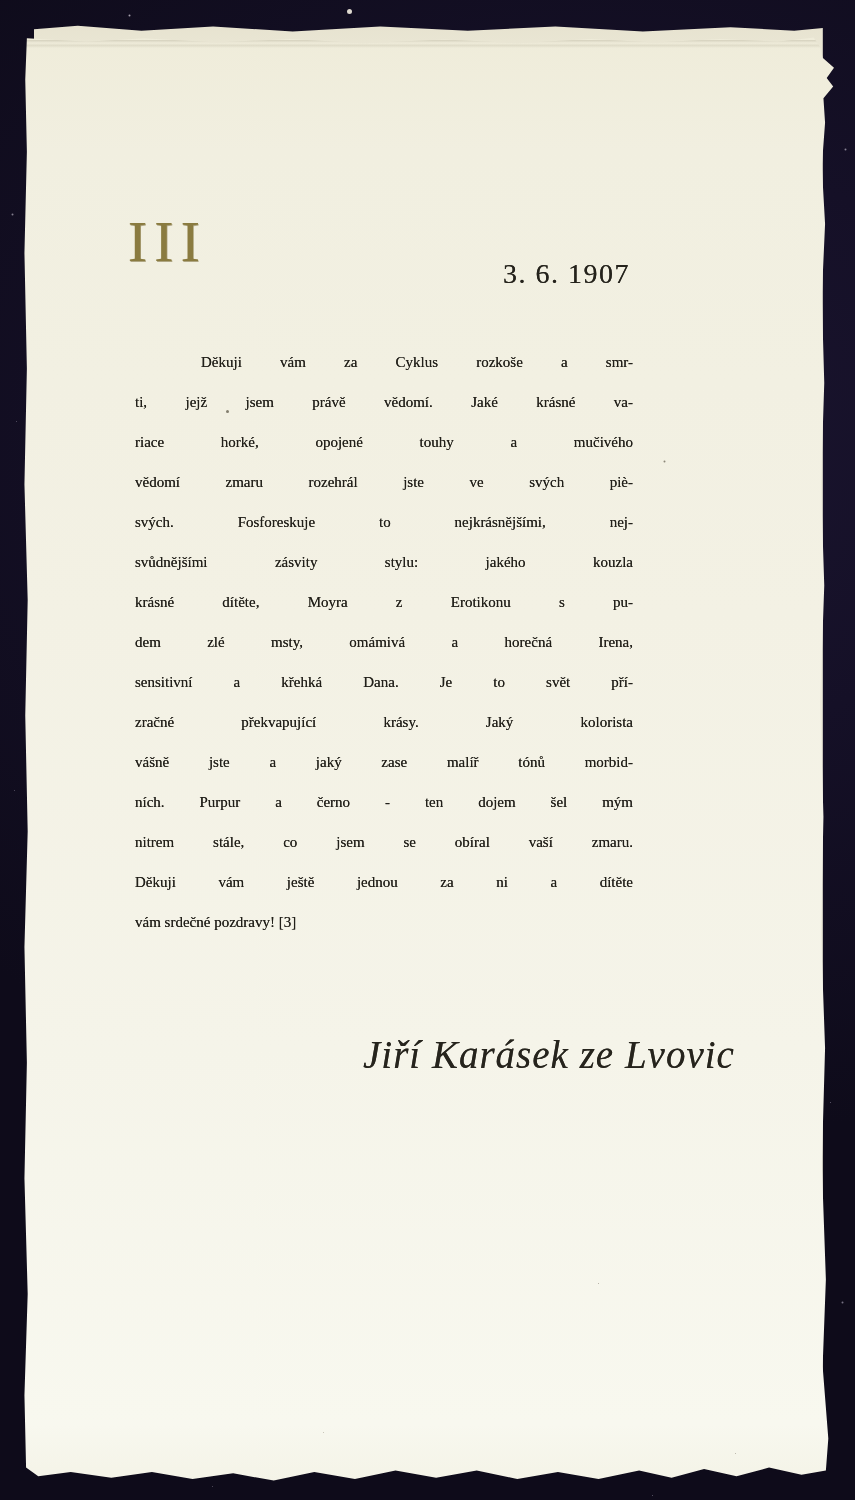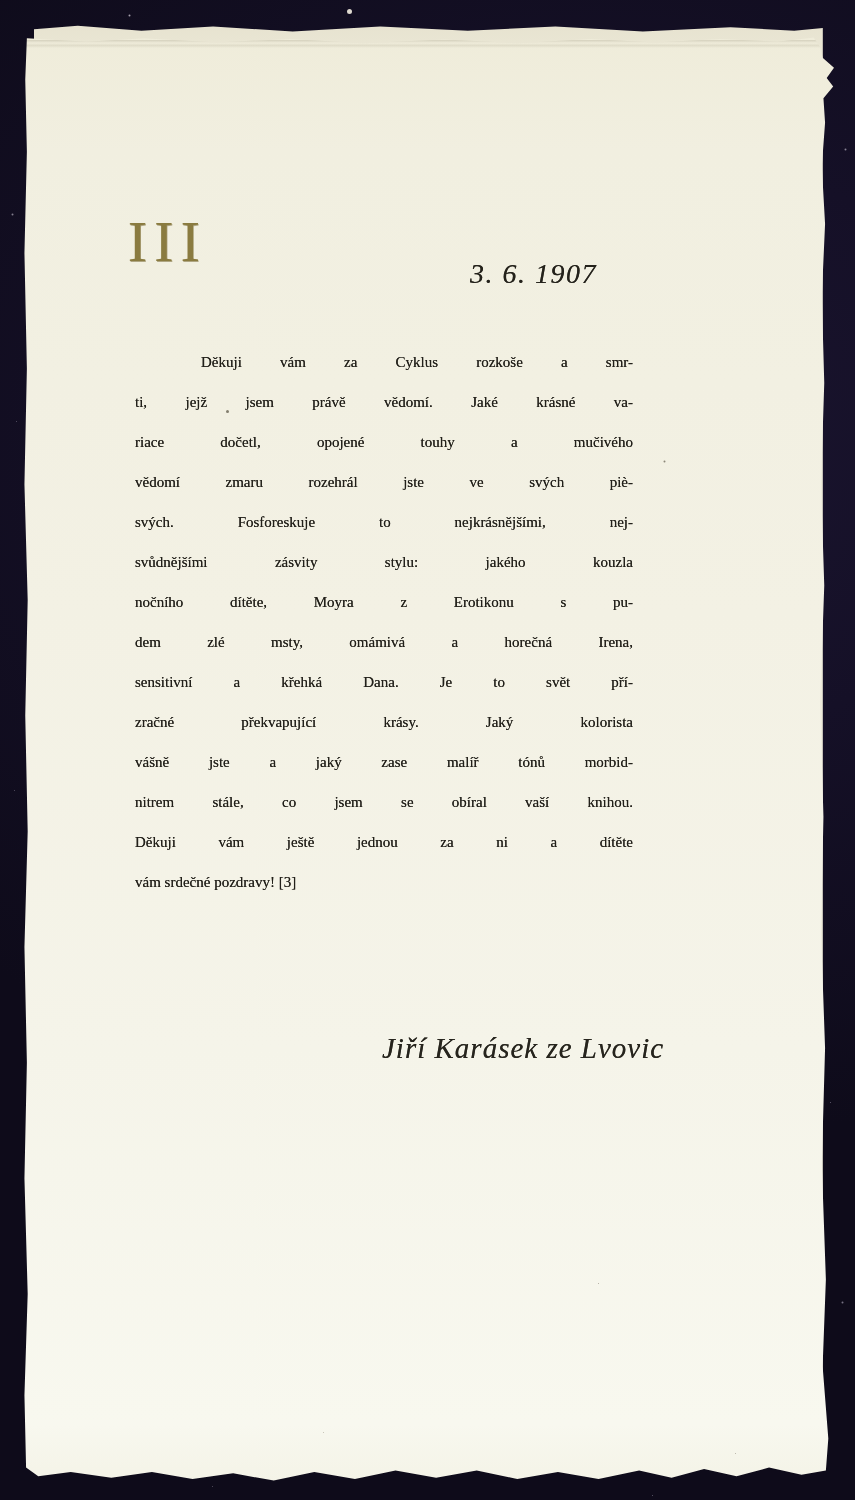--- a/index.html
+++ b/index.html
@@ -91,48 +91,47 @@
     font-size: 58px;
     line-height: 56px;
     letter-spacing: 7px;
     color: #8a7b40;
     text-shadow: 0.6px 0.6px 0 rgba(120,106,52,0.55), -0.4px -0.4px 0 rgba(150,136,80,0.4);
   }
   .letter-date {
     position: absolute;
     left: 448px; top: 222px;
     width: 160px;
-    text-align: left;
+    text-align: right;
     font-size: 28px;
     letter-spacing: 1.5px;
     color: #24221b;
     text-shadow: 0 0 0.5px rgba(36,34,27,0.8);
-    font-style: italic;
   }
   .letter-body {
     position: absolute;
     left: 113px; top: 306px;
     width: 498px;
     color: #22201a;
     font-size: 15px;
     text-shadow: 0 0 0.5px rgba(34,32,26,0.85);
   }
   .line {
     height: 40px;
     line-height: 40px;
     text-align: justify;
     text-align-last: justify;
     white-space: nowrap;
   }
   .line.first { text-indent: 66px; }
   .line.last { text-align-last: left; }
   .signature {
     position: absolute;
-    left: 360px; top: 996px;
-    font-size: 29px;
+    left: 341px; top: 996px;
+    font-size: 39px;
     font-style: italic;
     letter-spacing: 1px;
     color: #26241d;
     text-shadow: 0 0 0.5px rgba(38,36,29,0.8);
   }
   
   .paper-specks {
     position: absolute;
     left: 204px; top: 374px;
     width: 3px; height: 3px;
@@ -153,30 +152,31 @@
 
   <div class="under-sheet"></div>
 
   <div class="paper">
     <div class="numeral">III</div>
     <div class="letter-date">3. 6. 1907</div>
 
     <div class="letter-body">
       <div class="line first">Děkuji vám za Cyklus rozkoše a smr-</div>
       <div class="line">ti, jejž jsem právě vědomí. Jaké krásné va-</div>
-      <div class="line">riace dočetl, opojené touhy a mučivého</div>
+      <div class="line">riace horké, opojené touhy a mučivého</div>
       <div class="line">vědomí zmaru rozehrál jste ve svých piè-</div>
       <div class="line">svých. Fosforeskuje to nejkrásnějšími, nej-</div>
       <div class="line">svůdnějšími zásvity stylu: jakého kouzla</div>
-      <div class="line">nočního dítěte, Moyra z Erotikonu s pu-</div>
+      <div class="line">krásné dítěte, Moyra z Erotikonu s pu-</div>
       <div class="line">dem zlé msty, omámivá a horečná Irena,</div>
       <div class="line">sensitivní a křehká Dana. Je to svět pří-</div>
       <div class="line">zračné překvapující krásy. Jaký kolorista</div>
       <div class="line">vášně jste a jaký zase malíř tónů morbid-</div>
-      <div class="line">nitrem stále, co jsem se obíral vaší knihou.</div>
+      <div class="line">ních. Purpur a černo - ten dojem šel mým</div>
+      <div class="line">nitrem stále, co jsem se obíral vaší zmaru.</div>
       <div class="line">Děkuji vám ještě jednou za ni a dítěte</div>
       <div class="line last">vám srdečné pozdravy!  [3]</div>
     </div>
 
     <div class="signature">Jiří Karásek ze Lvovic</div>
 
     <div class="paper-specks"></div>
   </div>
 </div>
 

